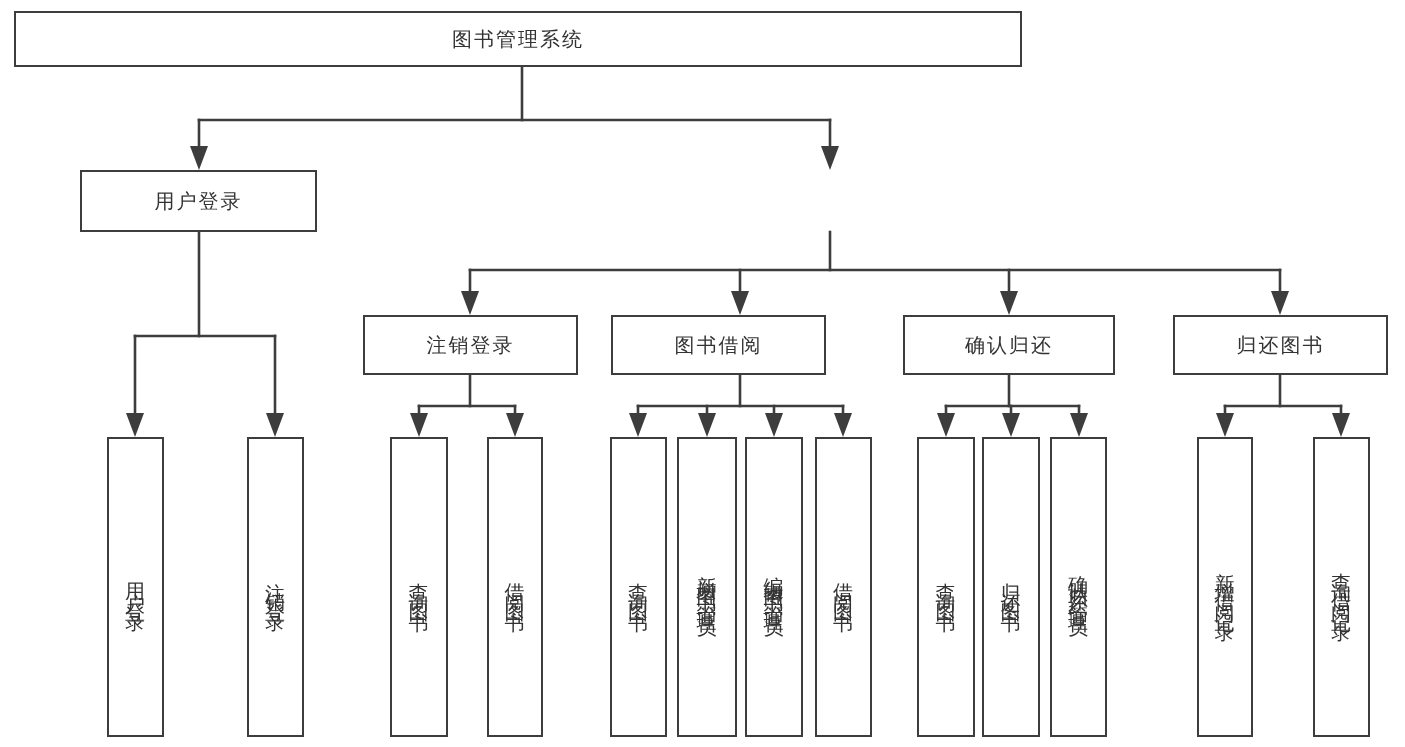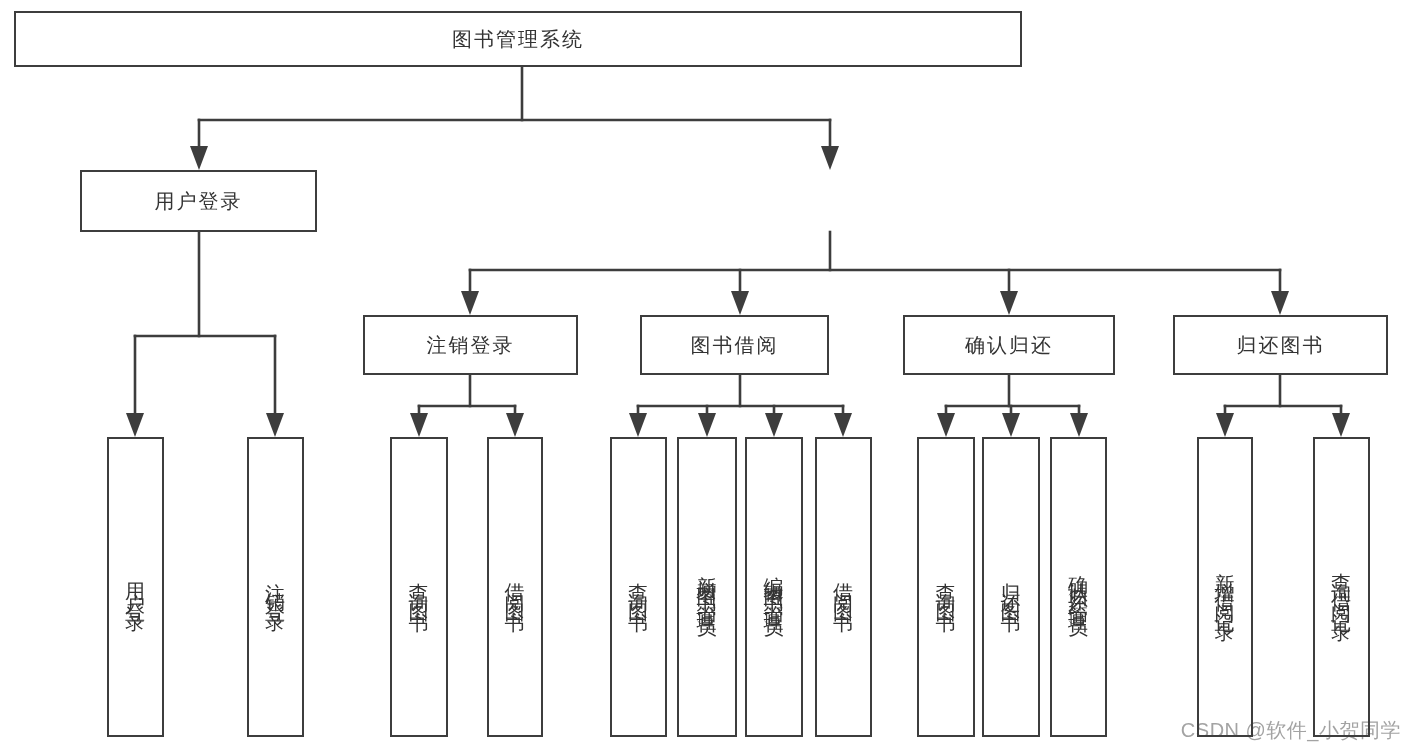--- a/index.html
+++ b/index.html
@@ -112,21 +112,21 @@
     <span class="lbl">图书管理系统</span>
   </div>
 
   <div class="box hbox" style="left:80px;top:170px;width:237px;height:62px">
     <span class="lbl">用户登录</span>
   </div>
 
   <div class="box hbox" style="left:363px;top:315px;width:215px;height:60px">
     <span class="lbl">注销登录</span>
   </div>
-  <div class="box hbox" style="left:640px;top:315px;width:189px;height:60px">
+  <div class="box hbox" style="left:611px;top:315px;width:215px;height:60px">
     <span class="lbl">图书借阅</span>
   </div>
   <div class="box hbox" style="left:903px;top:315px;width:212px;height:60px">
     <span class="lbl">确认归还</span>
   </div>
   <div class="box hbox" style="left:1173px;top:315px;width:215px;height:60px">
     <span class="lbl">归还图书</span>
   </div>
 
   <div class="box vbox" style="left:107px;top:437px;width:57px;height:300px">
@@ -166,14 +166,13 @@
     <span class="lbl long">确认归还（管理员）</span>
   </div>
 
   <div class="box vbox" style="left:1197px;top:437px;width:56px;height:300px">
     <span class="lbl">新增借阅记录</span>
   </div>
   <div class="box vbox" style="left:1313px;top:437px;width:57px;height:300px">
     <span class="lbl">查询借阅记录</span>
   </div>
 
-  <div id="watermark">CSDN @软件_小贺同学</div>
 </div>
 
 </body></html>

